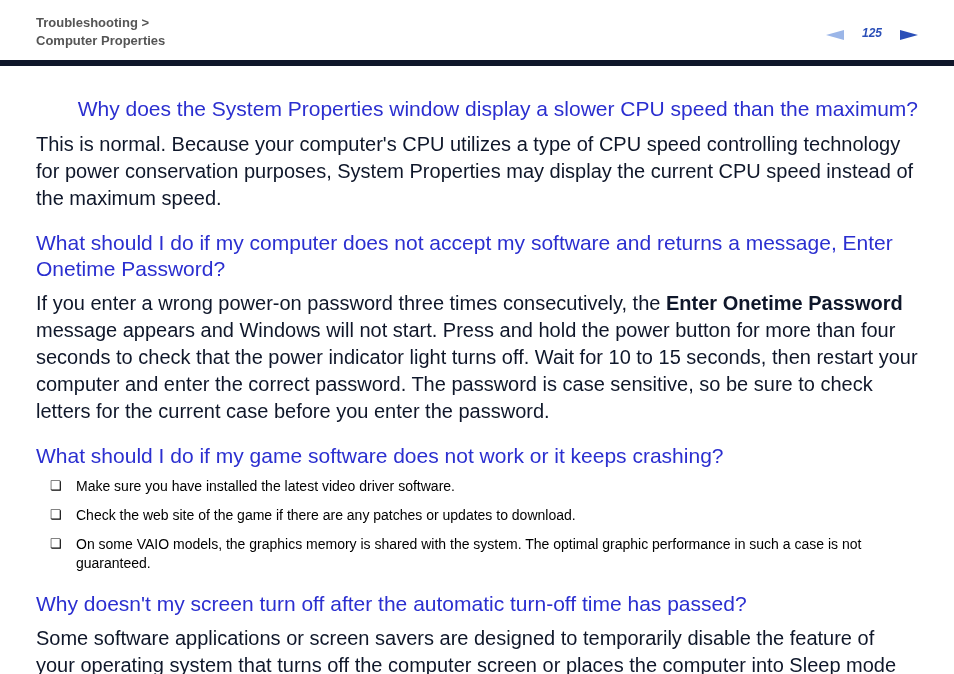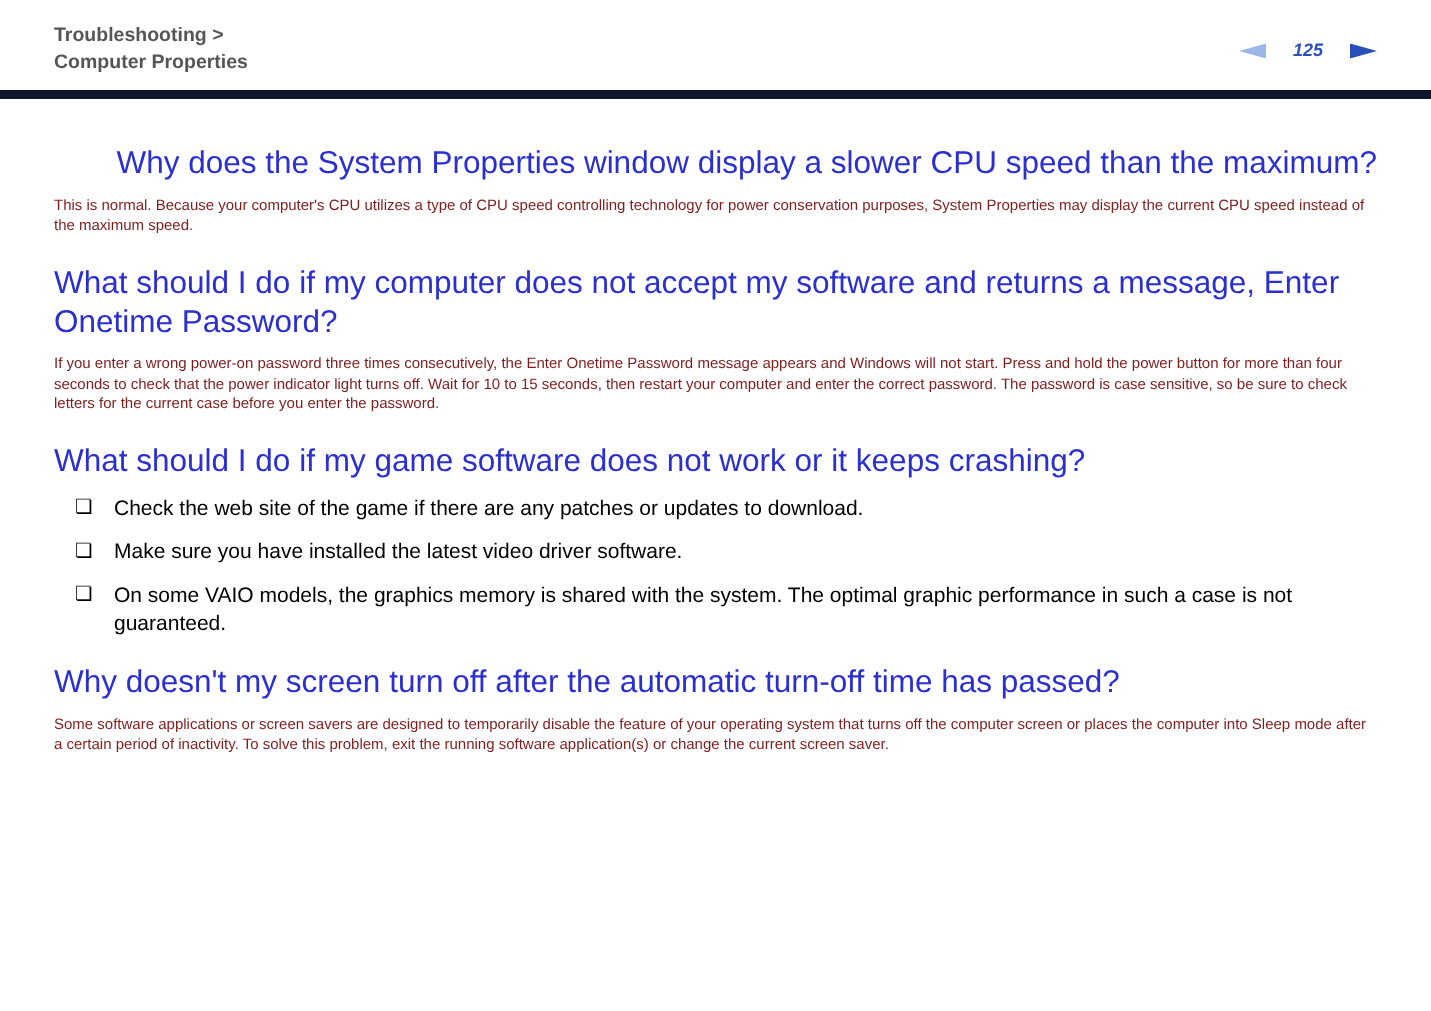--- a/index.html
+++ b/index.html
@@ -45,26 +45,26 @@
   .qheading {
     font-size: 21px;
     color: #2b2fd0;
     margin-top: 18px;
     margin-bottom: 8px;
     line-height: 1.25;
     font-weight: normal;
   }
   .qheading:first-child { margin-top: 10px; text-align: right; }
   .body-text {
-    font-size: 10px;
+    font-size: 20px;
     line-height: 1.35;
-    color: #7f1d1d;
+    color: #0f172a;
     margin-bottom: 4px;
   }
-  .bold { font-weight: normal; }
+  .bold { font-weight: bold; }
   .bullet-list {
     list-style: none;
     padding-left: 22px;
     margin-top: 6px;
   }
   .bullet-list li {
     font-size: 14px;
     line-height: 1.35;
     margin-bottom: 10px;
     position: relative;
@@ -106,21 +106,21 @@
   <h2 class="qheading">Why does the System Properties window display a slower CPU speed than the maximum?</h2>
   <p class="body-text">This is normal. Because your computer's CPU utilizes a type of CPU speed controlling technology for power conservation purposes, System Properties may display the current CPU speed instead of the maximum speed.</p>
 
   <h2 class="qheading">What should I do if my computer does not accept my software and returns a message, Enter Onetime Password?</h2>
   <p class="body-text">
     <span>If you enter a wrong power-on password three times consecutively, the </span><span class="bold">Enter Onetime Password</span><span> message appears and Windows will not start. Press and hold the power button for more than four seconds to check that the power indicator light turns off. Wait for 10 to 15 seconds, then restart your computer and enter the correct password. The password is case sensitive, so be sure to check letters for the current case before you enter the password.</span>
   </p>
 
   <h2 class="qheading">What should I do if my game software does not work or it keeps crashing?</h2>
   <ul class="bullet-list">
+    <li>Make sure you have installed the latest video driver software.</li>
     <li>Check the web site of the game if there are any patches or updates to download.</li>
-    <li>Make sure you have installed the latest video driver software.</li>
     <li>On some VAIO models, the graphics memory is shared with the system. The optimal graphic performance in such a case is not guaranteed.</li>
   </ul>
 
   <h2 class="qheading">Why doesn't my screen turn off after the automatic turn-off time has passed?</h2>
   <p class="body-text">Some software applications or screen savers are designed to temporarily disable the feature of your operating system that turns off the computer screen or places the computer into Sleep mode after a certain period of inactivity. To solve this problem, exit the running software application(s) or change the current screen saver.</p>
 
 </div>
 
 </body></html>

